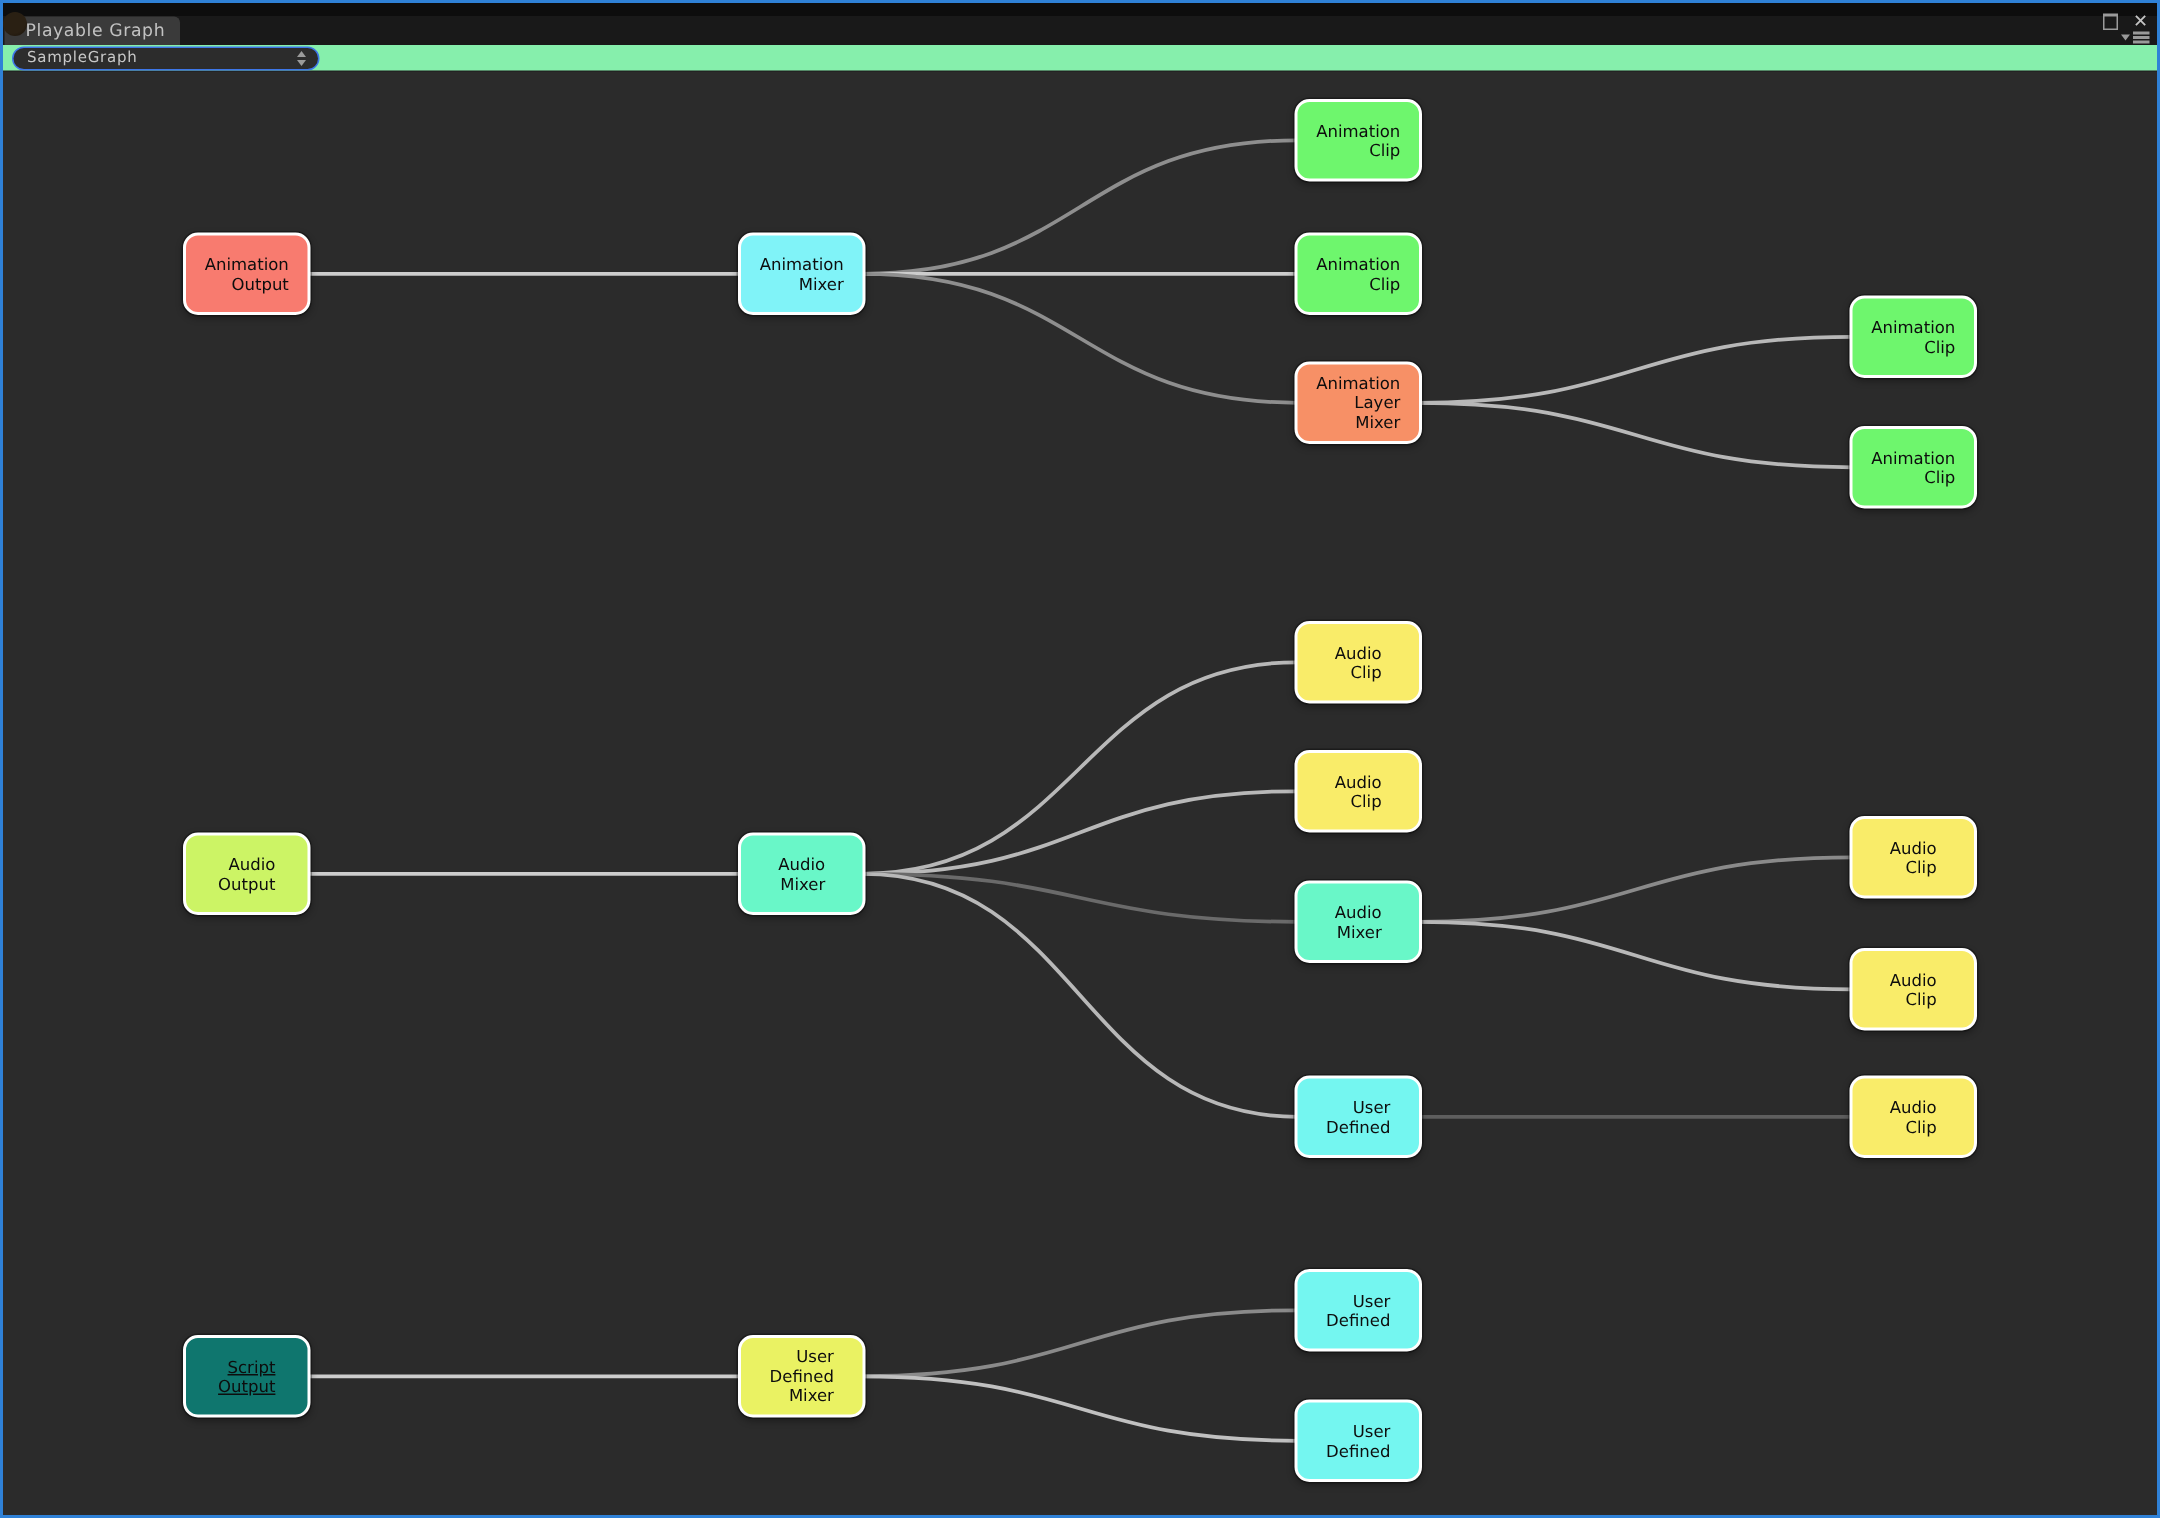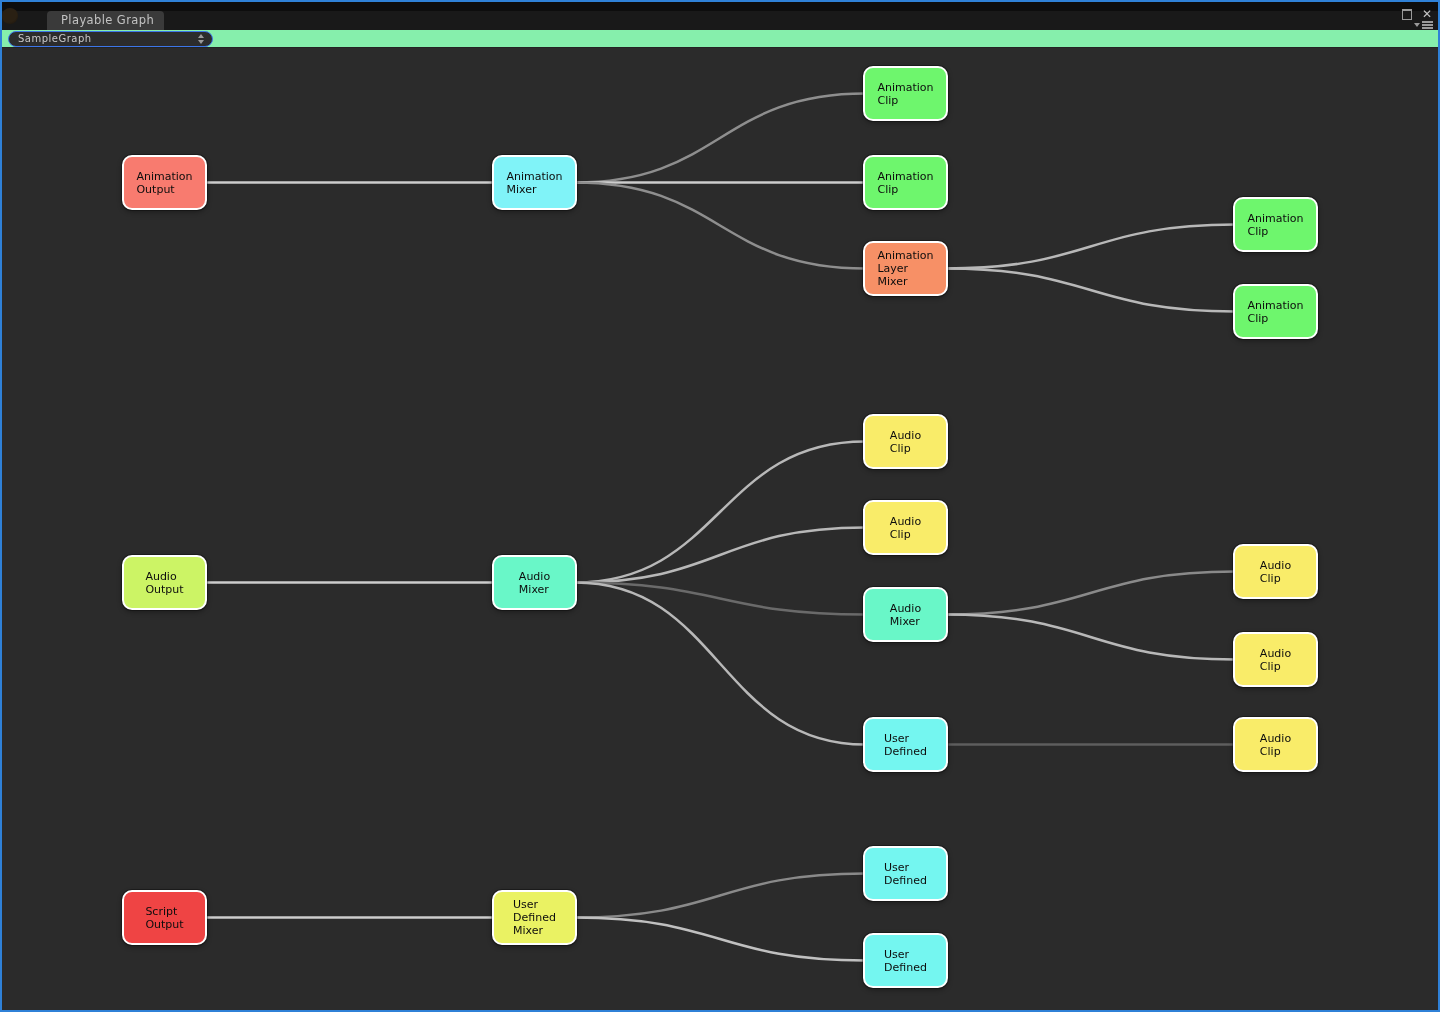--- a/index.html
+++ b/index.html
@@ -11,21 +11,21 @@
   
   .tabstrip{
     position:absolute;left:2px;top:2px;right:2px;height:28px;
     background:linear-gradient(#0d0d0d 0 9px,#191919 9px 100%);
     z-index:10;
   }
   .tab{
     position:absolute;left:1px;bottom:0;height:19px;
     background:#3a3a3a;border-radius:4px 4px 0 0;
     color:#c2c2c2;font-size:11.5px;line-height:19px;
-    padding:0 10px 0 14px;letter-spacing:.4px;margin-left:44px;
+    padding:0 10px 0 14px;letter-spacing:.4px;
   }
   .tab-dot{
     position:absolute;left:0;top:6px;width:16px;height:16px;border-radius:50%;
     background:radial-gradient(circle at 40% 35%,#2a2013 0 60%,#17110a 100%);
     z-index:12;
   }
   .win-controls{position:absolute;right:6px;top:6px;display:flex;align-items:center;gap:10px;}
   .maximize-box{width:8px;height:8px;border:1px solid #9a9a9a;border-top-width:2px;display:inline-block;}
   .close-x{color:#c4c4c4;font-size:12px;line-height:12px;}
   .menu-btn{position:absolute;right:5px;top:19px;display:flex;align-items:center;gap:2px;}
@@ -45,21 +45,21 @@
   }
   .popup-arrows{position:absolute;right:8px;top:2px;display:flex;flex-direction:column;gap:1.5px;align-items:center;}
   .popup-arrows .up{width:0;height:0;border-left:3px solid transparent;border-right:3px solid transparent;border-bottom:4px solid #9b9b9b;}
   .popup-arrows .down{width:0;height:0;border-left:3px solid transparent;border-right:3px solid transparent;border-top:4px solid #9b9b9b;}
   
   .graph{position:absolute;inset:0;z-index:1;}
   svg.edges{position:absolute;left:0;top:0;z-index:1;}
   .node{
     position:absolute;box-sizing:border-box;z-index:2;
     width:85px;height:55px;
-    display:flex;align-items:center;justify-content:center;text-align:left;
+    display:flex;align-items:center;justify-content:center;text-align:right;
     border:2px solid #ffffff;border-radius:10px;
     font-size:11px;line-height:13px;color:#0d0d0d;
     white-space:pre-line;padding:2px;
     box-shadow:0 0 0 1px rgba(0,0,0,.30), 0 2px 5px rgba(0,0,0,.35);
   }
 </style>
 </head>
 <body>
 
 <div class="tabstrip">
@@ -137,21 +137,21 @@
     <div class="node" style="left: 863px; top: 587px; background: rgb(105, 247, 200);">Audio
 Mixer</div>
     <div class="node" style="left: 863px; top: 717px; background: rgb(116, 246, 240);">User
 Defined</div>
     <div class="node" style="left: 1233px; top: 544px; background: rgb(249, 236, 105);">Audio
 Clip</div>
     <div class="node" style="left: 1233px; top: 632px; background: rgb(249, 236, 105);">Audio
 Clip</div>
     <div class="node" style="left: 1233px; top: 717px; background: rgb(249, 236, 105);">Audio
 Clip</div>
-    <div class="node" style="left: 122px; top: 890px; background: #ef4444;">Script
+    <div class="node" style="left: 122px; top: 890px; background: #0f766e; text-decoration: underline;">Script
 Output</div>
     <div class="node" style="left: 492px; top: 890px; background: rgb(234, 242, 99);">User
 Defined
 Mixer</div>
     <div class="node" style="left: 863px; top: 846px; background: rgb(116, 246, 240);">User
 Defined</div>
     <div class="node" style="left: 863px; top: 933px; background: rgb(116, 246, 240);">User
 Defined</div>
   </div>
 

